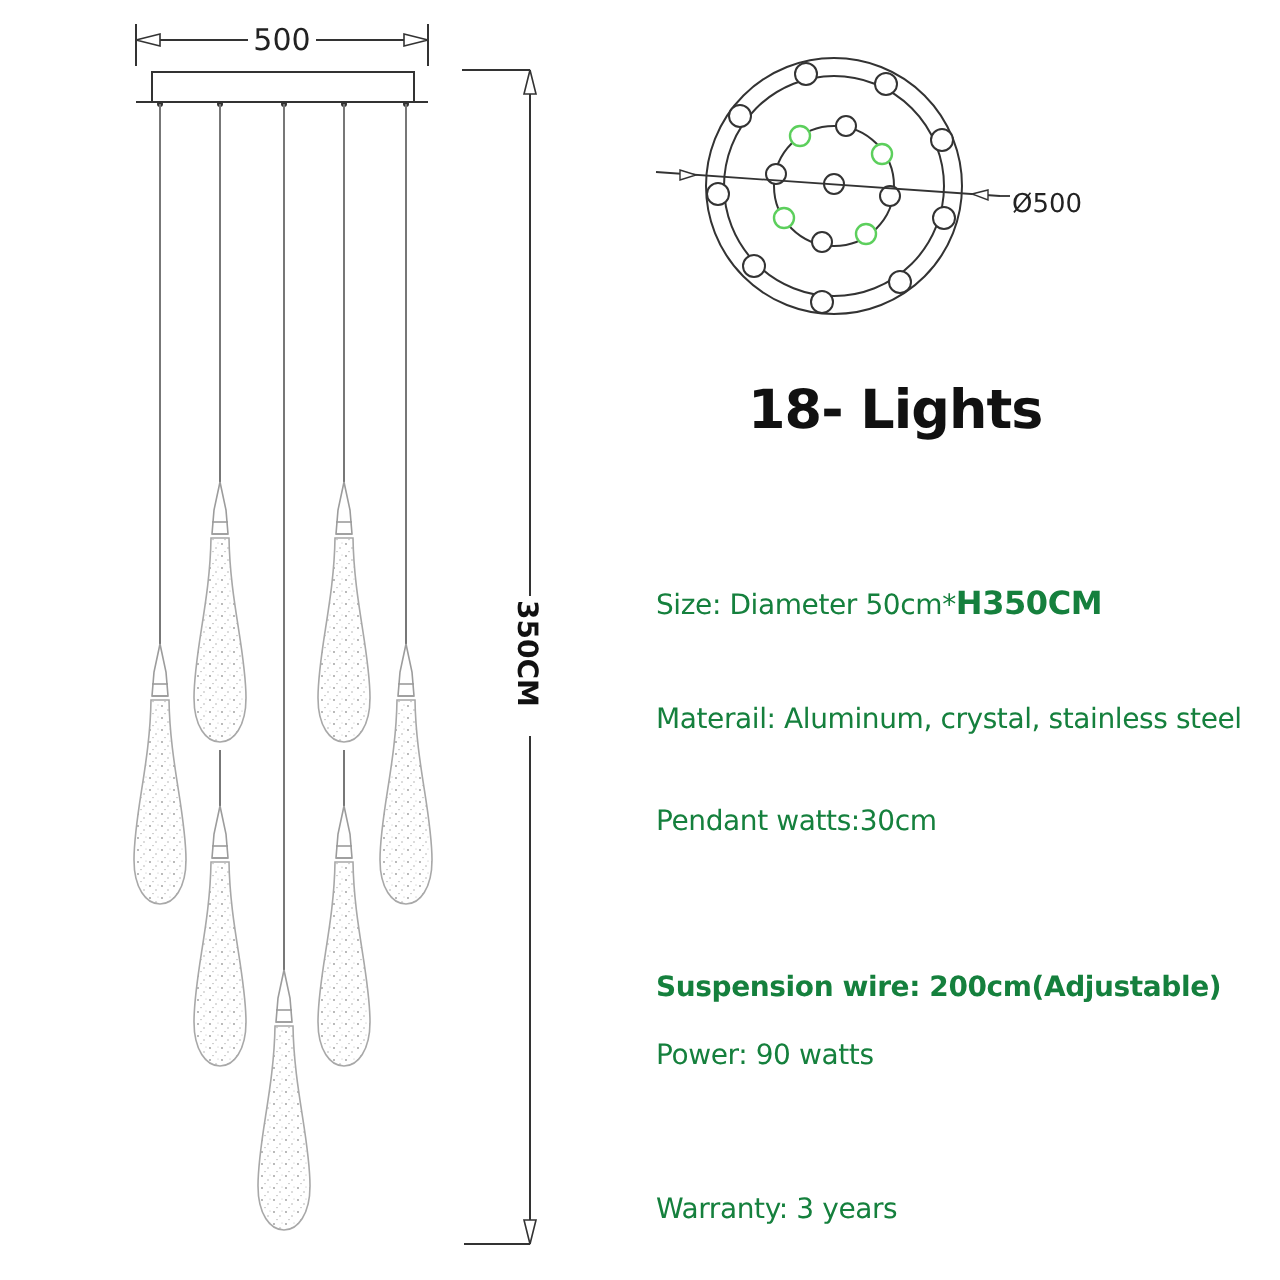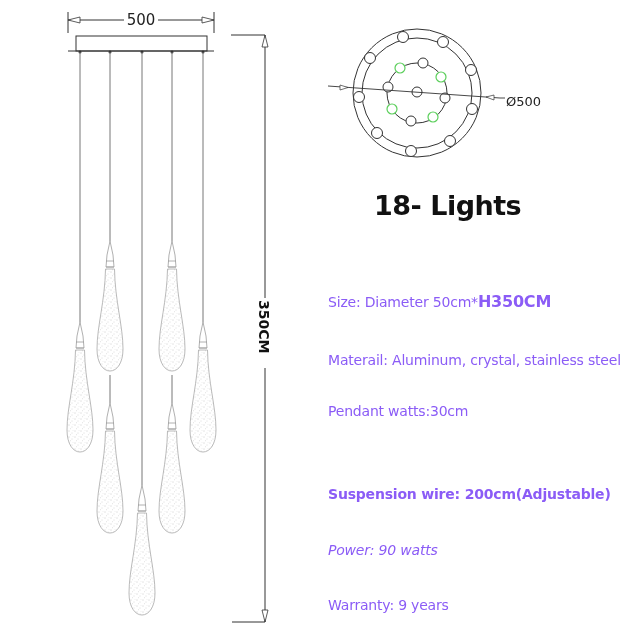--- a/index.html
+++ b/index.html
@@ -1,18 +1,18 @@
 <!DOCTYPE html>
 <html><head>
 <meta charset="utf-8">
 <style>
   html, body { margin: 0; padding: 0; background: #ffffff; }
   body { width: 640px; height: 640px; position: relative; overflow: hidden; font-family: "DejaVu Sans", sans-serif; color: #111; }
   #drawing { position: absolute; left: 0; top: 0; width: 640px; height: 640px; }
-  .spec { position: absolute; left: 328px; font-size: 14px; color: #8b5cf6; white-space: nowrap; font-family: "DejaVu Sans", sans-serif; letter-spacing: -0.2px; }
+  .spec { position: absolute; left: 328px; font-size: 14px; color: #15803d; white-space: nowrap; font-family: "DejaVu Sans", sans-serif; letter-spacing: -0.2px; }
   .spec .bold { font-weight: bold; font-size: 16px; }
   .title { position: absolute; left: 362px; top: 190px; font-size: 27px; font-weight: bold; color: #111; font-family: "DejaVu Sans", sans-serif; letter-spacing: -0.5px; margin-left: 12px; }
   .dim-text { font-family: "DejaVu Sans", sans-serif; }
 </style>
 </head>
 <body>
 
 <svg id="drawing" viewBox="0 0 640 640" xmlns="http://www.w3.org/2000/svg">
   <defs>
     <pattern id="sparkle" width="6" height="6" patternUnits="userSpaceOnUse">
@@ -118,14 +118,14 @@
 </svg>
 
 <div class="title">18- Lights</div>
 
 <div class="spec" style="top:292px;">
   <span>Size: Diameter 50cm*</span><span class="bold">H350CM</span>
 </div>
 <div class="spec" style="top:352px;">Materail: Aluminum, crystal, stainless steel</div>
 <div class="spec" style="top:403px;">Pendant watts:30cm</div>
 <div class="spec" style="top:486px;font-weight:bold;">Suspension wire: 200cm(Adjustable)</div>
-<div class="spec" style="top:542px;font-style:italic;">Power: 90 watts</div>
-<div class="spec" style="top:597px;">Warranty: 9 years</div>
+<div class="spec" style="top:520px;">Power: 90 watts</div>
+<div class="spec" style="top:597px;">Warranty: 3 years</div>
 
 </body></html>

